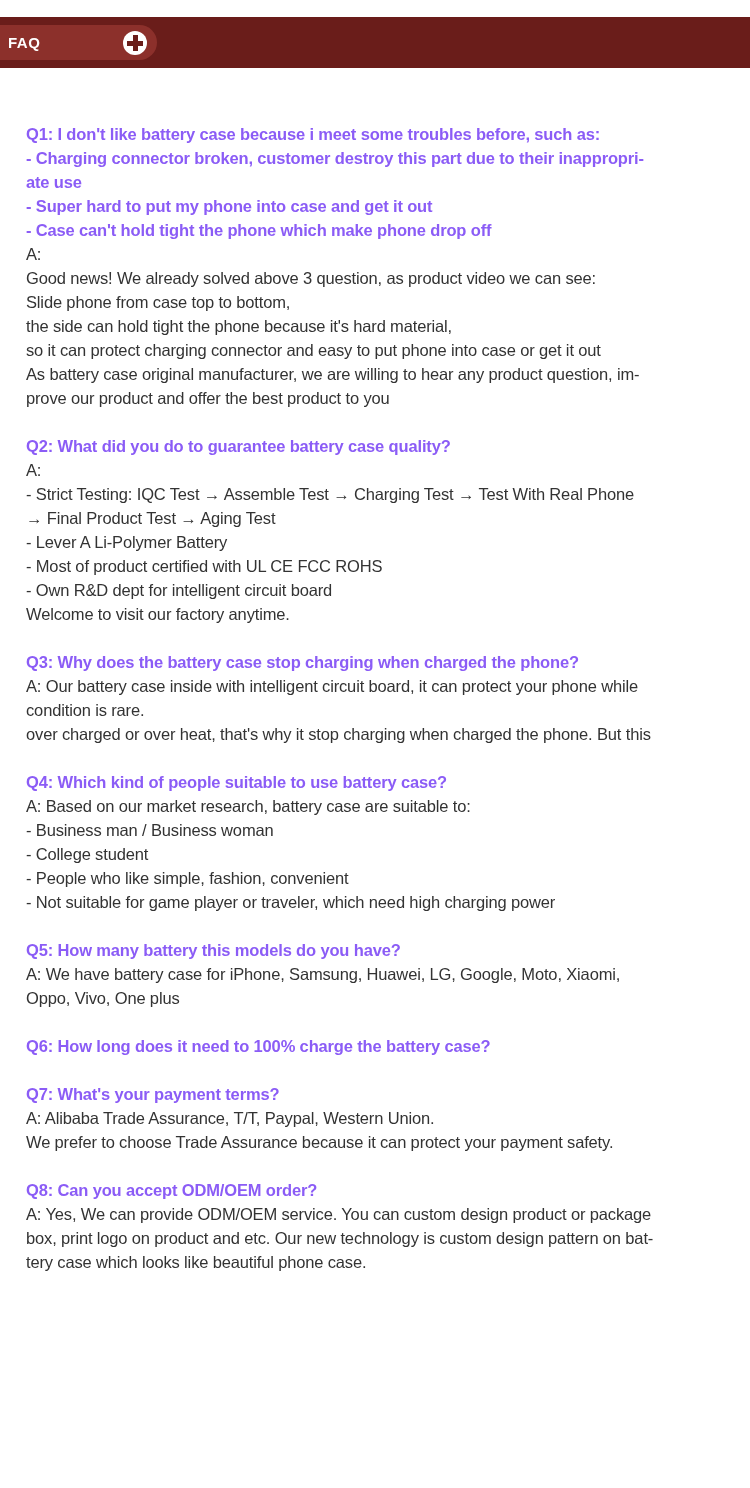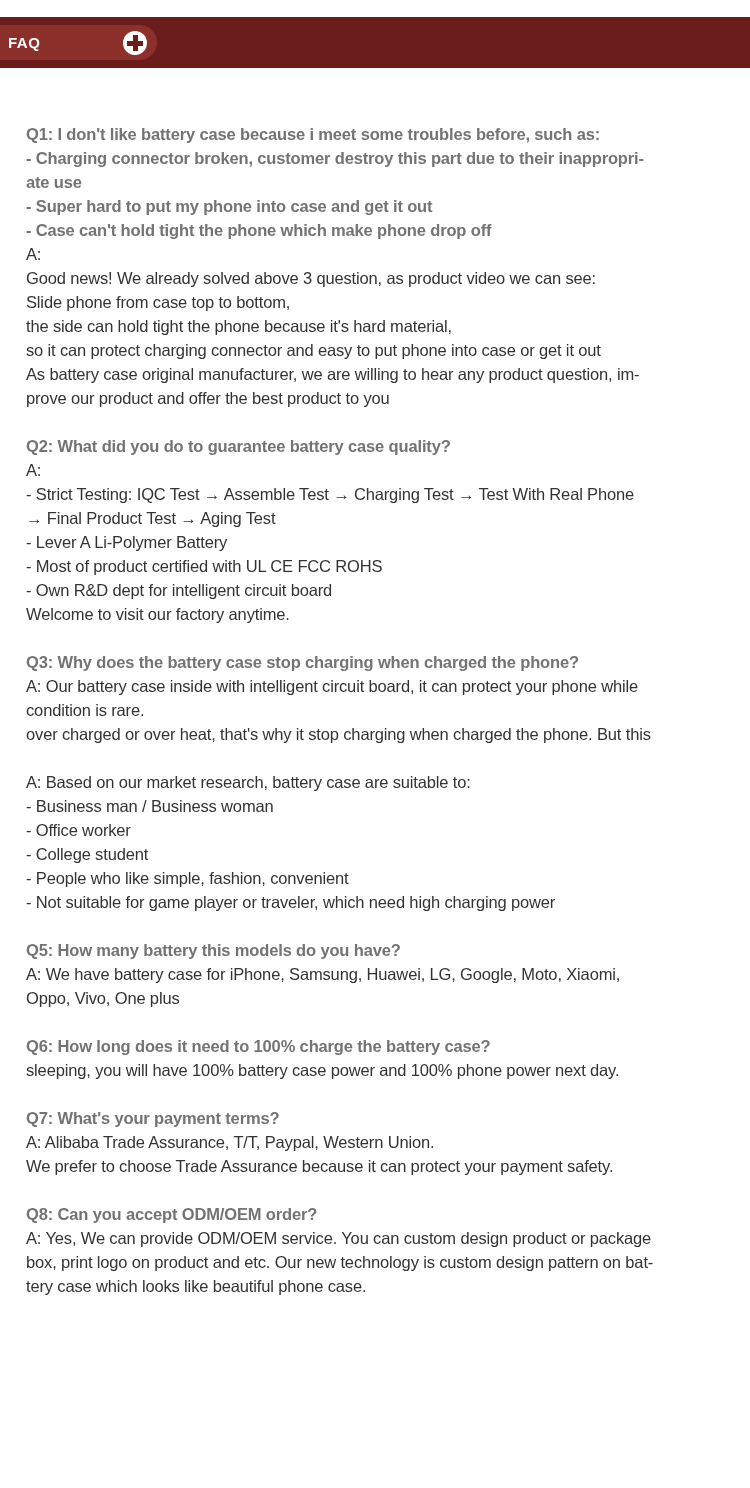--- a/index.html
+++ b/index.html
@@ -12,21 +12,21 @@
                 font-weight: bold; color: #ffffff; letter-spacing: 0.5px; }
   .plus-icon { position: absolute; left: 123px; top: 6px; width: 24px; height: 24px;
                border-radius: 50%; background: #ffffff; }
   .plus-icon::before, .plus-icon::after { content: ""; position: absolute; background: #6a1d1a; }
   .plus-icon::before { left: 10px; top: 4px; width: 5px; height: 16px; }
   .plus-icon::after  { left: 4px; top: 10px; width: 16px; height: 5px; }
 
   .content { position: absolute; left: 26px; top: 122px; width: 696px; }
   .faq { margin-bottom: 24px; }
   .line { font-size: 16.5px; line-height: 24px; white-space: nowrap; letter-spacing: -0.15px; }
-  .q { font-weight: bold; color: #737373; }
+  .q { font-weight: bold; color: #8b5cf6; }
   .a { color: #333333; }
 </style>
 </head>
 <body>
 
 <div class="header-band">
   <div class="pill">
     <span class="pill-label">FAQ</span>
     <span class="plus-icon"></span>
   </div>
@@ -61,37 +61,36 @@
   </div>
 
   <div class="faq">
     <div class="line q">Q3: Why does the battery case stop charging when charged the phone?</div>
     <div class="line a">A: Our battery case inside with intelligent circuit board, it can protect your phone while</div>
     <div class="line a">condition is rare.</div>
     <div class="line a">over charged or over heat, that's why it stop charging when charged the phone. But this</div>
   </div>
 
   <div class="faq">
+    <div class="line q">Q4: Which kind of people suitable to use battery case?</div>
     <div class="line a">A: Based on our market research, battery case are suitable to:</div>
     <div class="line a">- Business man / Business woman</div>
-    <div class="line a">- Office worker</div>
     <div class="line a">- College student</div>
     <div class="line a">- People who like simple, fashion, convenient</div>
     <div class="line a">- Not suitable for game player or traveler, which need high charging power</div>
   </div>
 
   <div class="faq">
     <div class="line q">Q5: How many battery this models do you have?</div>
     <div class="line a">A: We have battery case for iPhone, Samsung, Huawei, LG, Google, Moto, Xiaomi,</div>
     <div class="line a">Oppo, Vivo, One plus</div>
   </div>
 
   <div class="faq">
     <div class="line q">Q6: How long does it need to 100% charge the battery case?</div>
-    <div class="line a">sleeping, you will have 100% battery case power and 100% phone power next day.</div>
   </div>
 
   <div class="faq">
     <div class="line q">Q7: What's your payment terms?</div>
     <div class="line a">A: Alibaba Trade Assurance, T/T, Paypal, Western Union.</div>
     <div class="line a">We prefer to choose Trade Assurance because it can protect your payment safety.</div>
   </div>
 
   <div class="faq">
     <div class="line q">Q8: Can you accept ODM/OEM order?</div>

